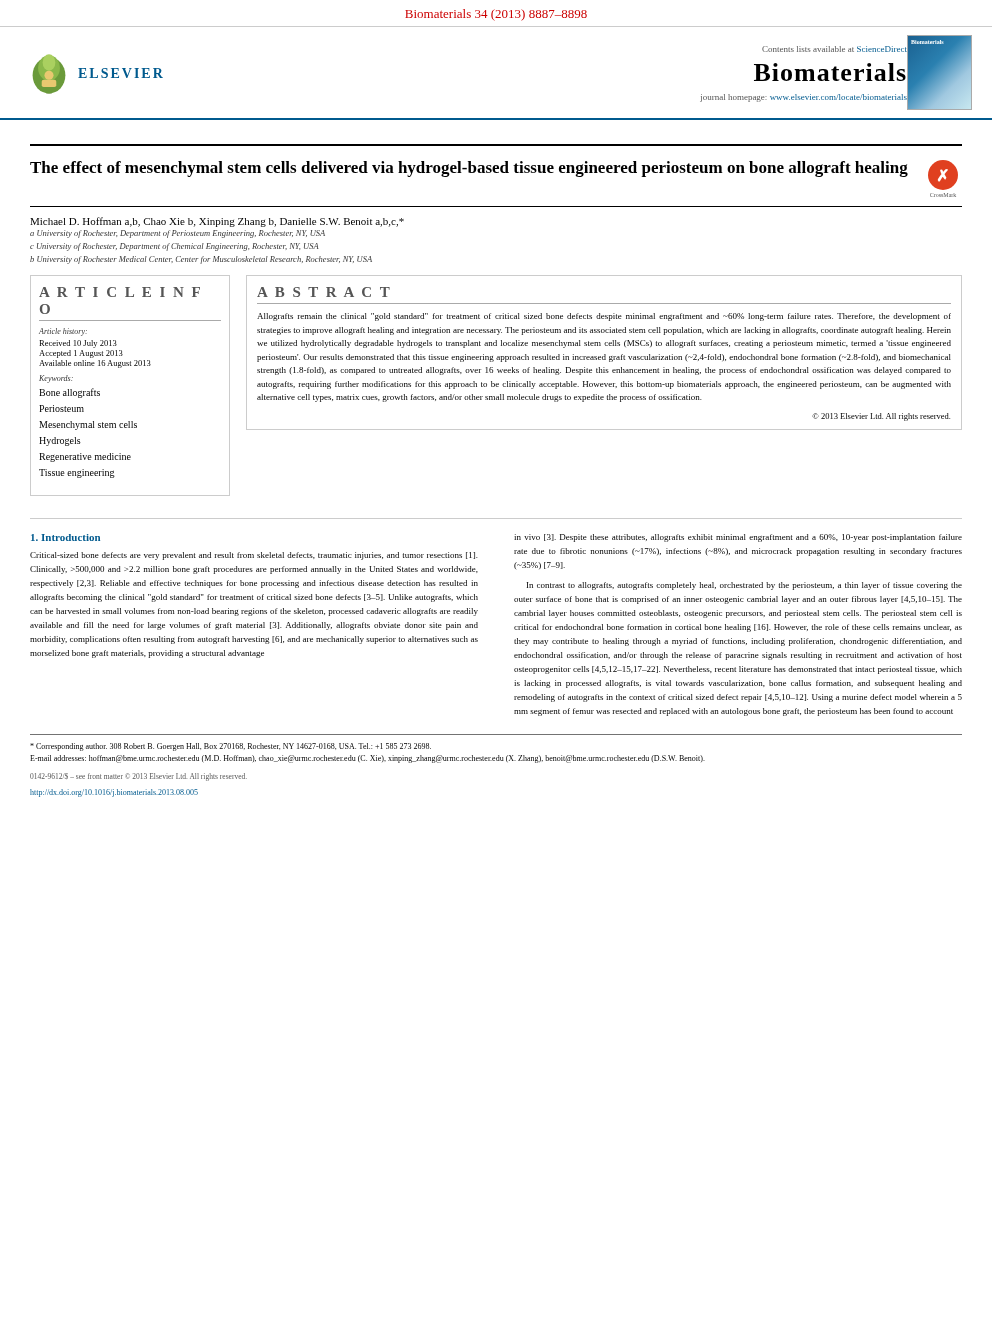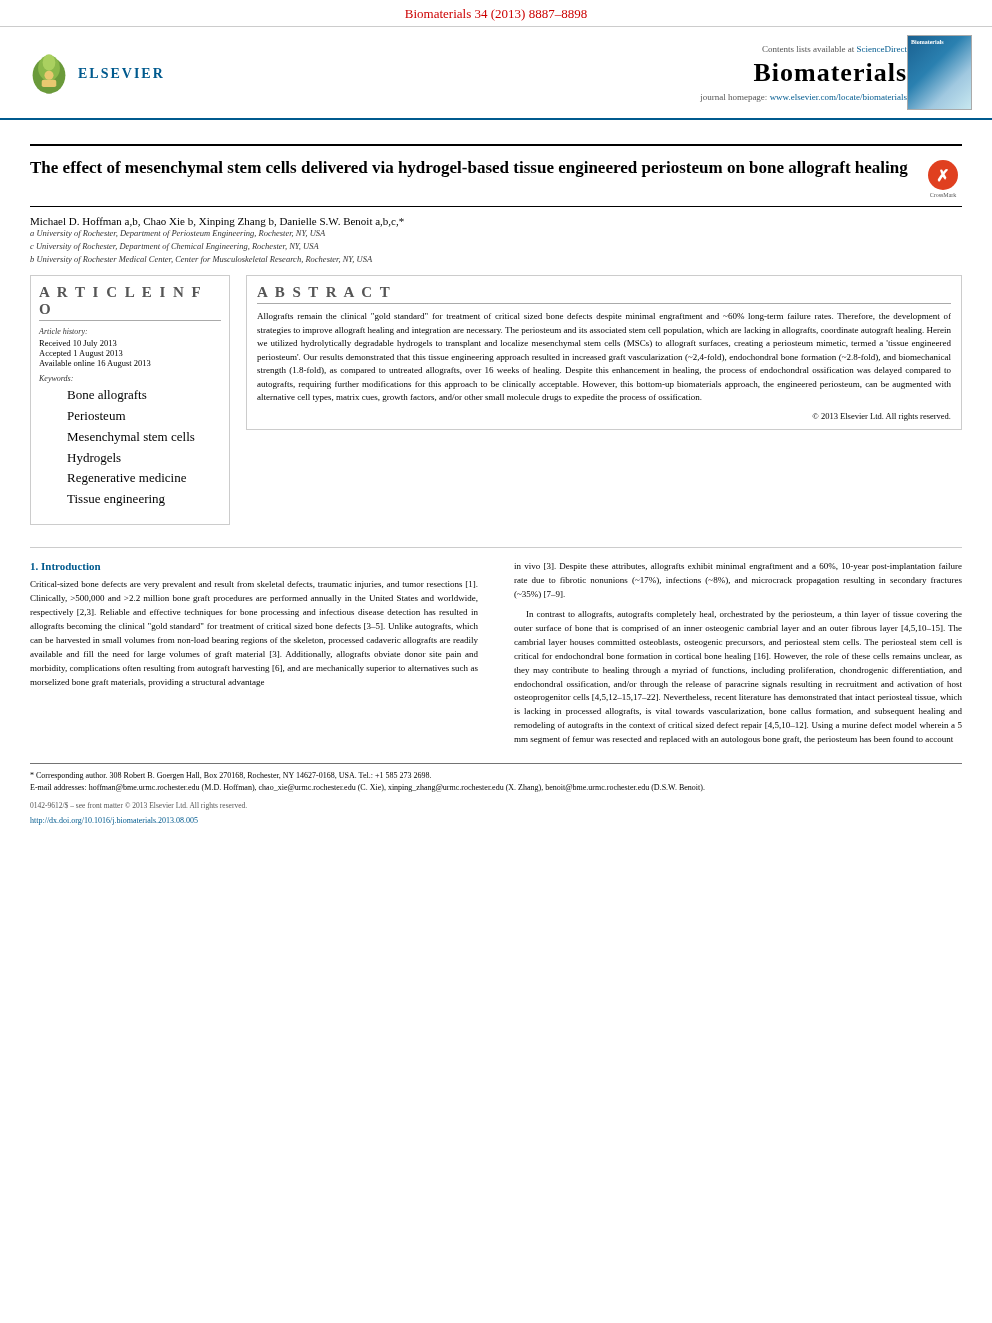--- a/index.html
+++ b/index.html
@@ -185,24 +185,23 @@
       font-size: 8px;
       font-style: italic;
       color: #333;
       margin-bottom: 2px;
     }
     .info-value {
       font-size: 8.5px;
       color: #000;
     }
     .keywords-list {
-      font-size: 13px;
+      font-size: 10px;
       line-height: 1.6;
       color: #000;
-      margin-left: 28px;
     }
     .keyword-item { display: block; }
 
     
     .abstract-box {
       border: 1px solid #ccc;
       padding: 8px 10px;
     }
     .abstract-text {
       font-size: 9px;

